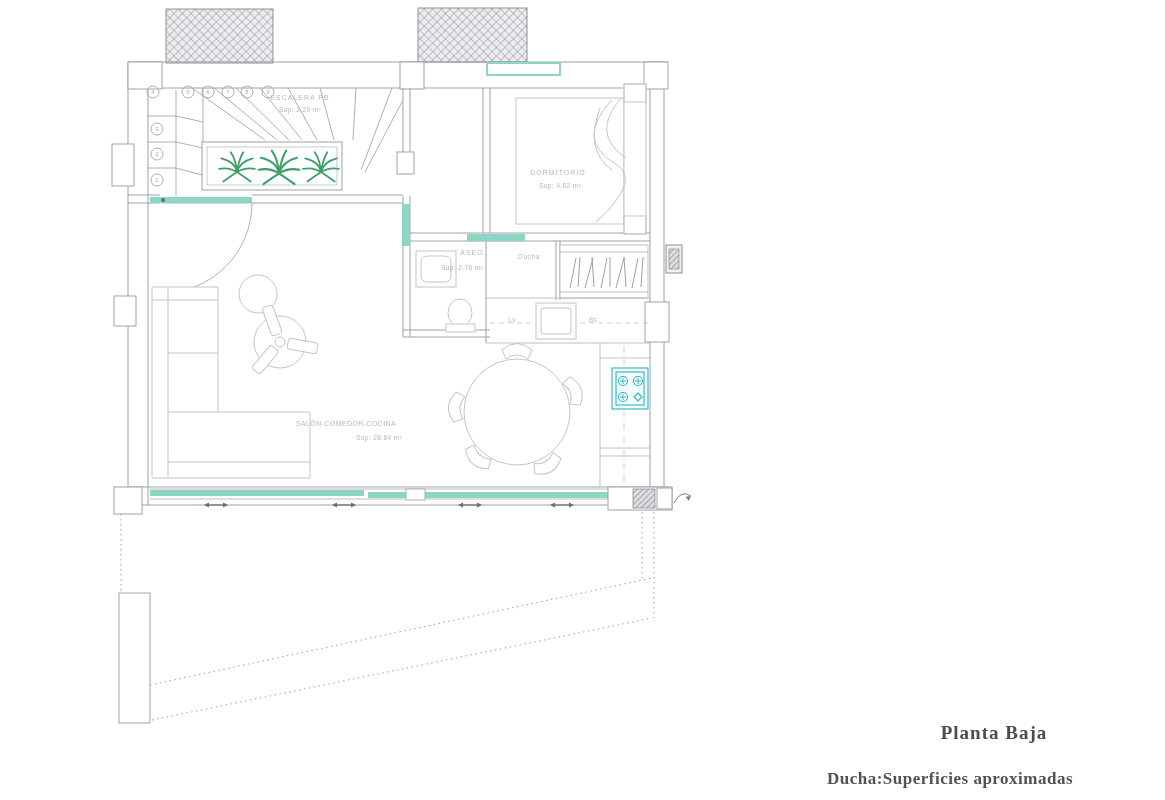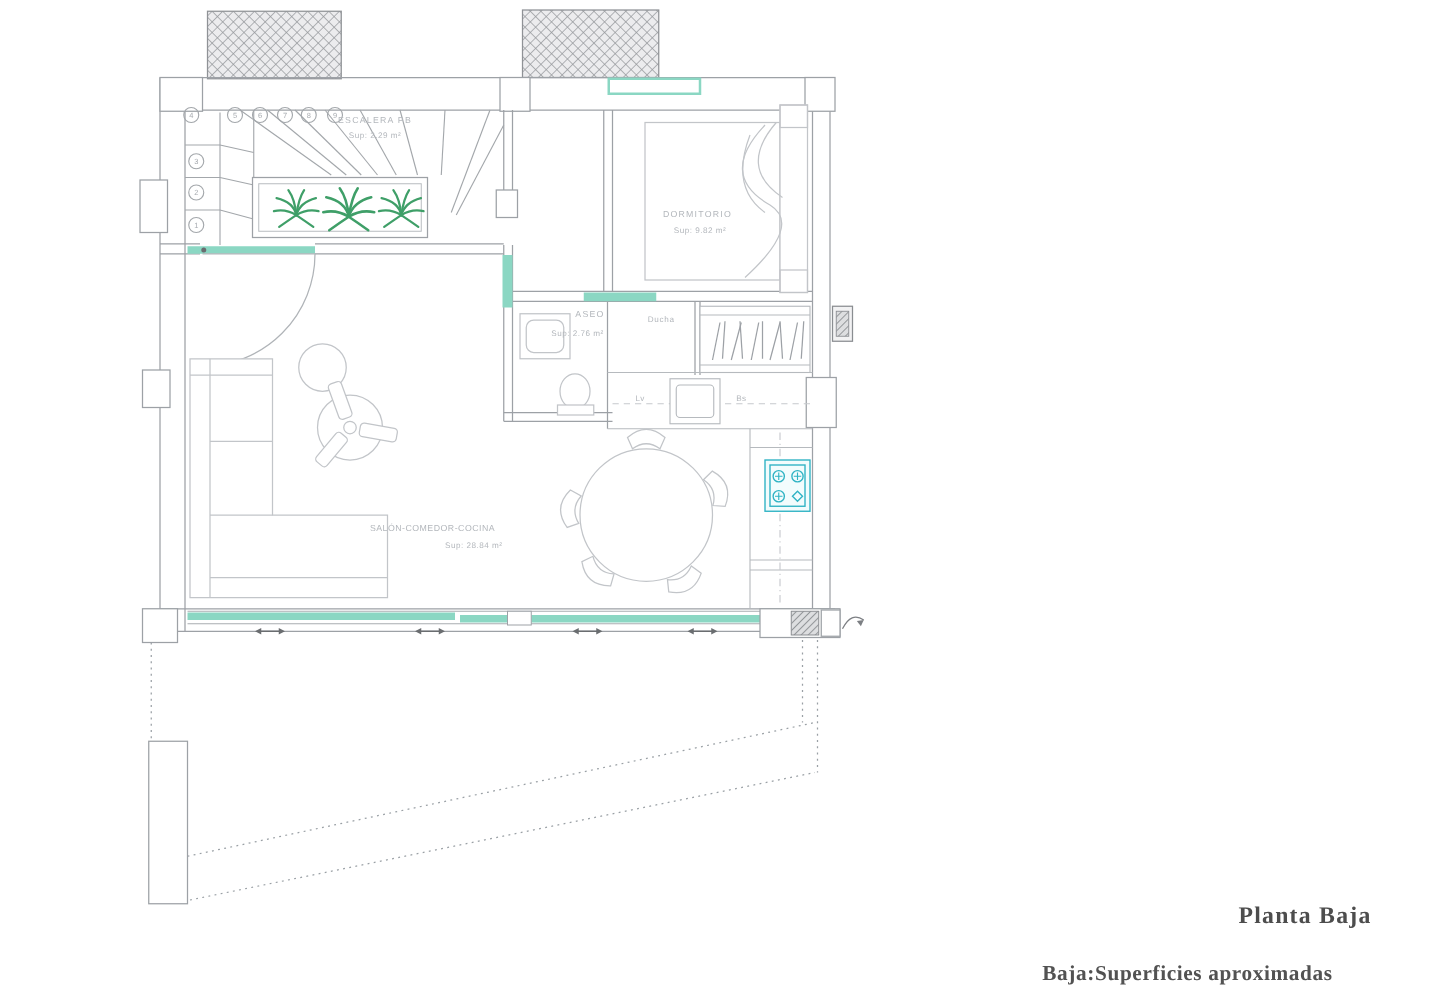--- a/index.html
+++ b/index.html
@@ -306,16 +306,16 @@
 <div class="lbl small" style="left:462px;top:267px;">Sup: 2.76 m²</div>
 
 <div class="lbl small" style="left:529px;top:256px;letter-spacing:0.6px;">Ducha</div>
 
 <div class="lbl" style="left:346px;top:423px;letter-spacing:0.4px;">SALÓN-COMEDOR-COCINA</div>
 <div class="lbl small" style="left:379px;top:437px;">Sup: 28.84 m²</div>
 
 <div class="lbl small" style="left:512px;top:319px;letter-spacing:0.2px;">Lv</div>
 <div class="lbl small" style="left:593px;top:319px;letter-spacing:0.2px;">Bs</div>
 
-<div class="plan-title" style="left:1044px;top:733px;text-align:center;">Planta Baja</div>
-<div class="plan-note" style="left:950px;top:779px;">Baja:Superficies aproximadas</div>
+<div class="plan-title" style="left:994px;top:733px;text-align:center;">Planta Baja</div>
+<div class="plan-note" style="left:950px;top:779px;">Ducha:Superficies aproximadas</div>
 
 </div>
 
 </body></html>

